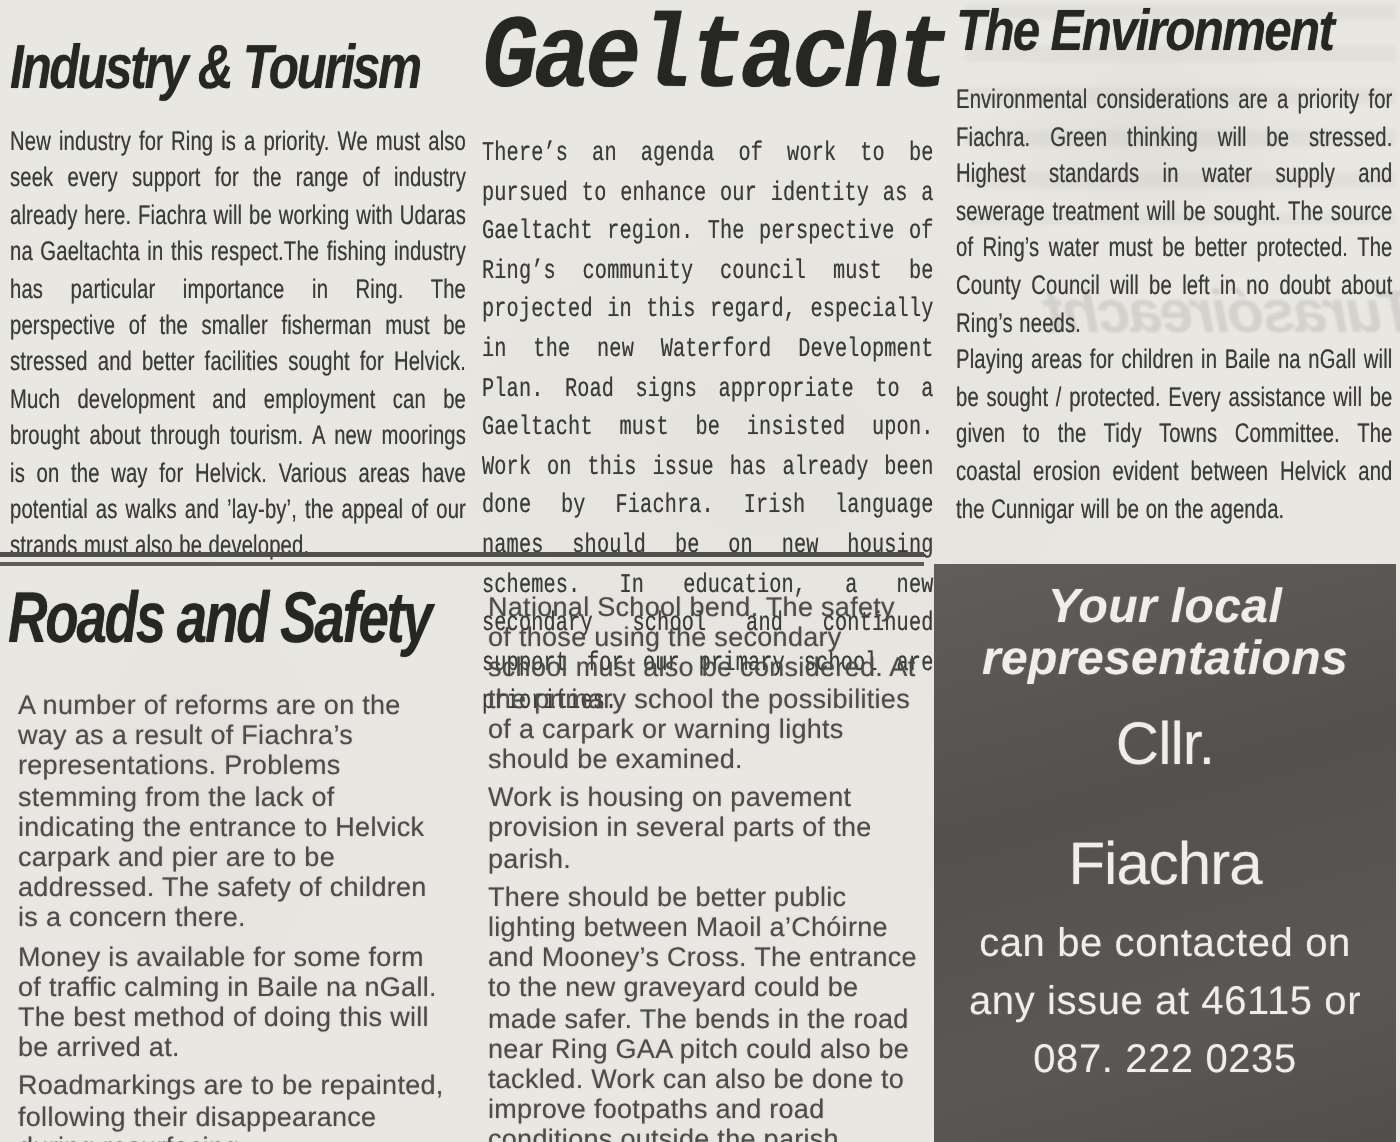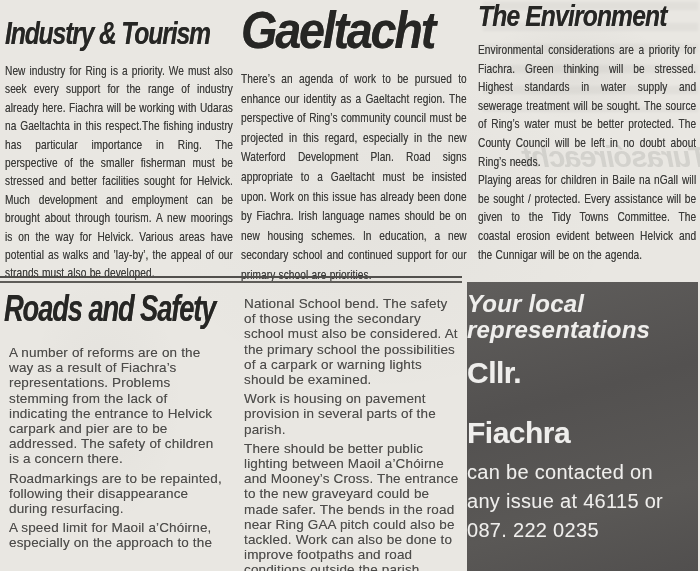--- a/index.html
+++ b/index.html
@@ -58,25 +58,25 @@
   .rbody{
     font-size:13.5px;line-height:15.2px;color:#4d4c4a;
     letter-spacing:0.15px;text-align:left;
     text-shadow:0 0 0.6px rgba(80,80,80,0.5);
   }
   .rbody p{margin:4px;}
   
   .ad-box{
     position:absolute;left:467px;top:282px;width:231px;height:289px;
     background:linear-gradient(165deg,#605e5c 0%,#535150 40%,#5a5856 75%,#514f4e 100%);
-    color:#efeeec;box-sizing:border-box;padding-top:9px;
+    color:#efeeec;text-align:center;box-sizing:border-box;padding-top:9px;
   }
   .ad-intro{font-weight:bold;font-style:italic;font-size:24px;line-height:26px;letter-spacing:0.2px;
     text-shadow:0 0 1px rgba(255,255,255,0.25);}
-  .ad-name{font-weight:bold;font-size:30px;line-height:31px;letter-spacing:-0.5px;
+  .ad-name{font-weight:normal;font-size:30px;line-height:31px;letter-spacing:-0.5px;
     text-shadow:0 0 1px rgba(255,255,255,0.25);}
   .ad-name.surname{font-size:27.5px;letter-spacing:-1px;margin-top:13px;}
   .ad-name.cllr{margin-top:14px;}
   .ad-name.fiachra{margin-top:29px;}
   .ad-contact{font-size:20px;line-height:29px;font-weight:normal;letter-spacing:0.3px;
     text-shadow:0 0 1px rgba(255,255,255,0.2);}
   .ad-contact-group{margin-top:10px;}
 </style>
 </head>
 <body>
@@ -86,41 +86,42 @@
   <div class="bleed-stripes"></div>
   <div class="bleed-word">Turasóireacht</div>
 
   <article class="col" style="left:5px;top:16px;width:228px;">
     <h2 class="headline h-industry">Industry &amp; Tourism</h2>
     <div class="cbody" id="industry-body">
       <p>New industry for Ring is a priority. We must also seek every support for the range of industry already here. Fiachra will be working with Udaras na Gaeltachta in this respect.The fishing industry has particular importance in Ring. The perspective of the smaller fisherman must be stressed and better facilities sought for Helvick. Much development and employment can be brought about through tourism. A new moorings is on the way for Helvick. Various areas have potential as walks and ’lay-by’, the appeal of our strands must also be developed.</p>
     </div>
   </article>
 
-  <article class="col" style="left:241px;top:0px;width:226px;">
+  <article class="col" style="left:241px;top:0px;width:226px;font-family:Liberation Mono, monospace;">
     <h2 class="headline h-gaeltacht">Gaeltacht</h2>
     <div class="cbody" id="gaeltacht-body">
       <p>There’s an agenda of work to be pursued to enhance our identity as a Gaeltacht region. The perspective of Ring’s community council must be projected in this regard, especially in the new Waterford Development Plan. Road signs appropriate to a Gaeltacht must be insisted upon. Work on this issue has already been done by Fiachra. Irish language names should be on new housing schemes. In education, a new secondary school and continued support for our primary school are priorities.</p>
     </div>
   </article>
 
   <article class="col" style="left:478px;top:0;width:218px;">
     <h2 class="headline h-environment">The Environment</h2>
     <div class="cbody" id="environment-body">
       <p>Environmental considerations are a priority for Fiachra. Green thinking will be stressed. Highest standards in water supply and sewerage treatment will be sought. The source of Ring’s water must be better protected. The County Council will be left in no doubt about Ring’s needs.</p>
       <p>Playing areas for children in Baile na nGall will be sought / protected. Every assistance will be given to the Tidy Towns Committee. The coastal erosion evident between Helvick and the Cunnigar will be on the agenda.</p>
     </div>
   </article>
 
   <div class="rule-double"></div>
 
   <article>
     <h2 class="headline h-roads col" style="left:4px;top:288px;">Roads and Safety</h2>
     <div class="rbody col" style="left:5px;top:341px;width:226px;">
       <p>A number of reforms are on the way as a result of Fiachra’s representations. Problems stemming from the lack of indicating the entrance to Helvick carpark and pier are to be addressed. The safety of children is a concern there.</p>
+      <p>Money is available for some form of traffic calming in Baile na nGall. The best method of doing this will be arrived at.</p>
       <p>Roadmarkings are to be repainted, following their disappearance during resurfacing.</p>
       <p>A speed limit for Maoil a’Chóirne, especially on the approach to the</p>
     </div>
     <div class="rbody col" style="left:240px;top:292px;width:224px;">
       <p>National School bend. The safety of those using the secondary school must also be considered. At the primary school the possibilities of a carpark or warning lights should be examined.</p>
       <p>Work is housing on pavement provision in several parts of the parish.</p>
       <p>There should be better public lighting between Maoil a’Chóirne and Mooney’s Cross. The entrance to the new graveyard could be made safer. The bends in the road near Ring GAA pitch could also be tackled. Work can also be done to improve footpaths and road conditions outside the parish church.</p>
 
     </div>
   </article>

